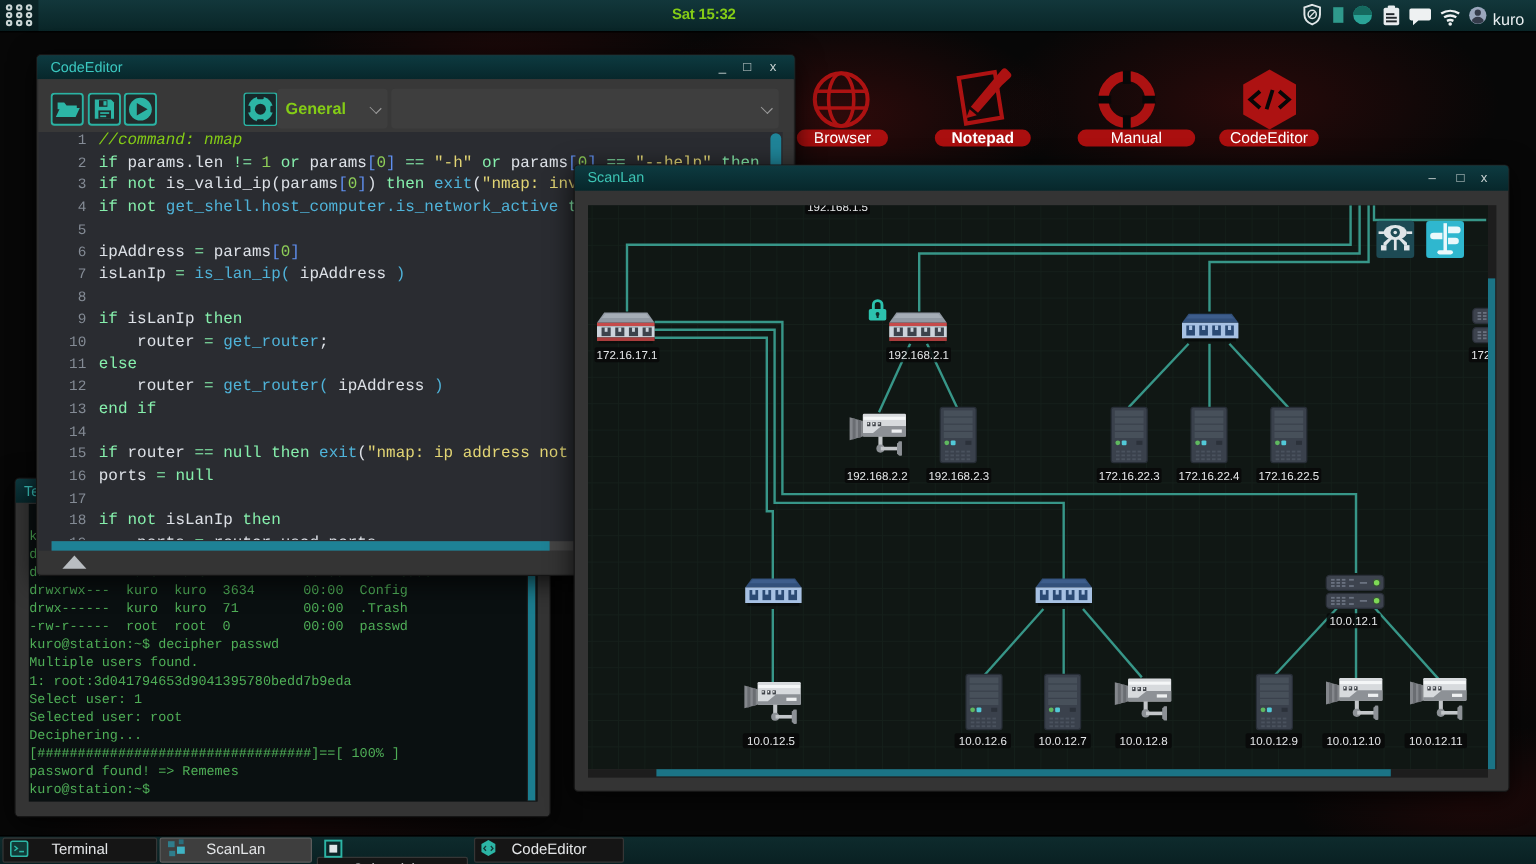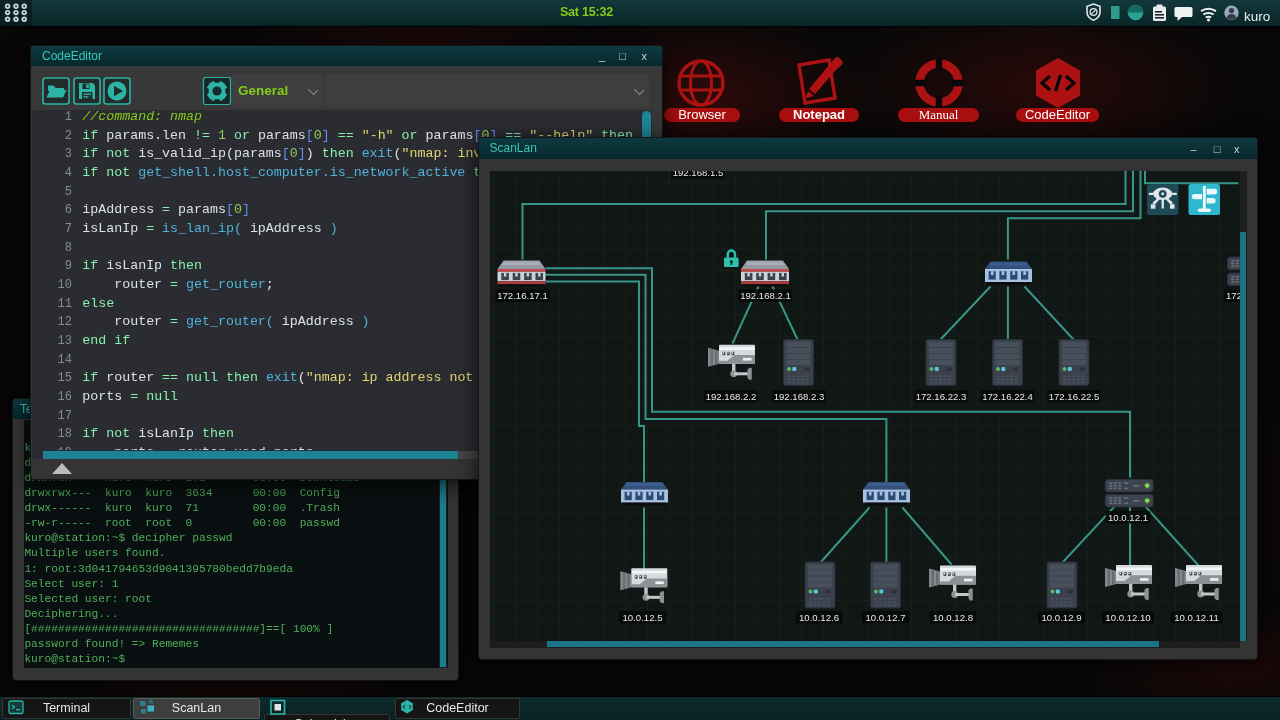--- a/index.html
+++ b/index.html
@@ -133,21 +133,21 @@
       <path d="M37,3 L59,15.5 V40.5 L37,53 L15,40.5 V15.5 Z" fill="#ad1212"></path>
       <g stroke="#070707" stroke-width="3.2" fill="none">
         <path d="M29,21 l-8,7 l8,7"></path>
         <path d="M45,21 l8,7 l-8,7"></path>
         <line x1="39.5" y1="20" x2="34.5" y2="36"></line>
       </g>
     </g>
   </svg>
   <div class="dicon-label" style="left:664px;top:108px;width:76px;">Browser</div>
   <div class="dicon-label" style="left:779px;top:108px;width:80px;font-weight:bold;">Notepad</div>
-  <div class="dicon-label" style="left:898px;top:108px;width:81px;font-family:Liberation Serif, serif;">Manual</div>
+  <div class="dicon-label" style="left:898px;top:108px;width:98px;">Manual</div>
   <div class="dicon-label" style="left:1016px;top:108px;width:83px;">CodeEditor</div>
 
   <div class="win" style="left:12px;top:398px;width:445px;height:281px;">
     <div class="titlebar"></div>
     <div class="title-text" style="left:7px;">Terminal</div>
     <div class="abs" style="left:11px;top:21px;width:424px;height:248px;background:#0a1011;"></div>
     <div class="abs" style="left:426px;top:21px;width:8px;height:248px;background:#1d2122;"></div>
     <div class="abs" style="left:427px;top:32px;width:6px;height:236px;background:#1b7d8f;"></div>
     <pre class="abs" style="left:11.4px;top:41.6px;color:#4fae57;font:11.2px/15.13px 'Liberation Mono',monospace;">kuro@station:~$ ls -l
 drwxr-x---  kuro  kuro  4096      00:00  Desktop

